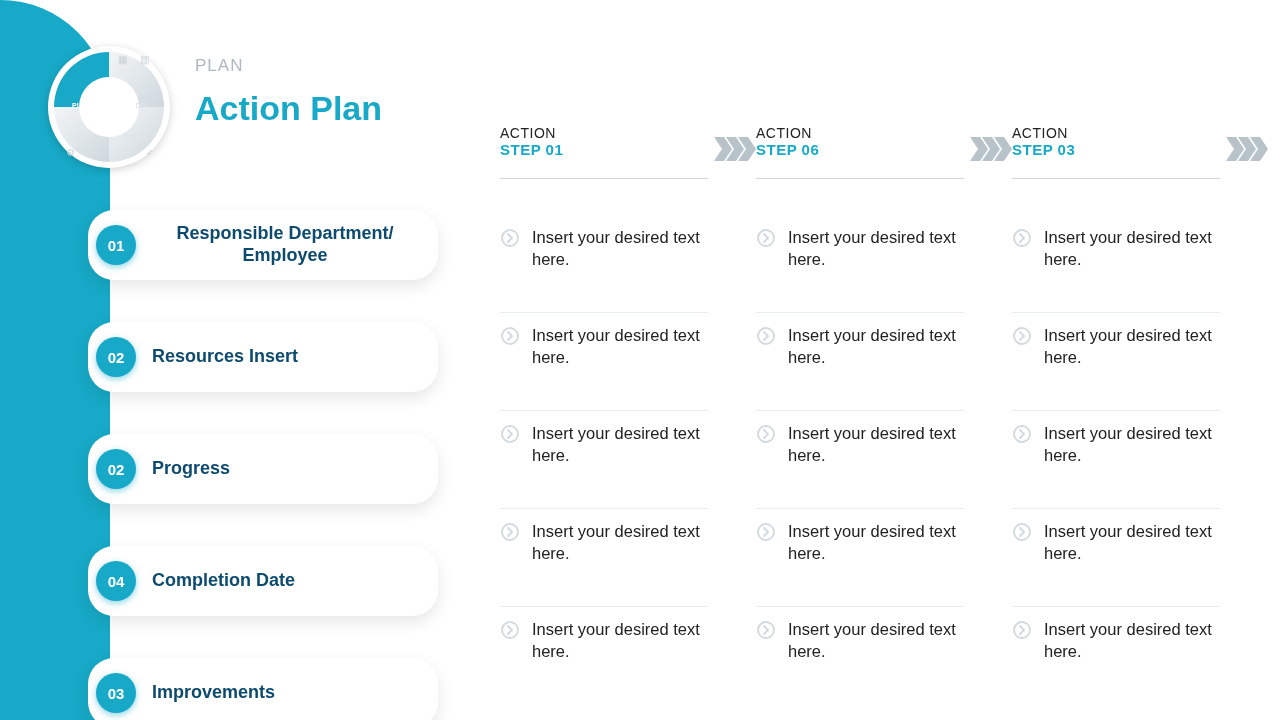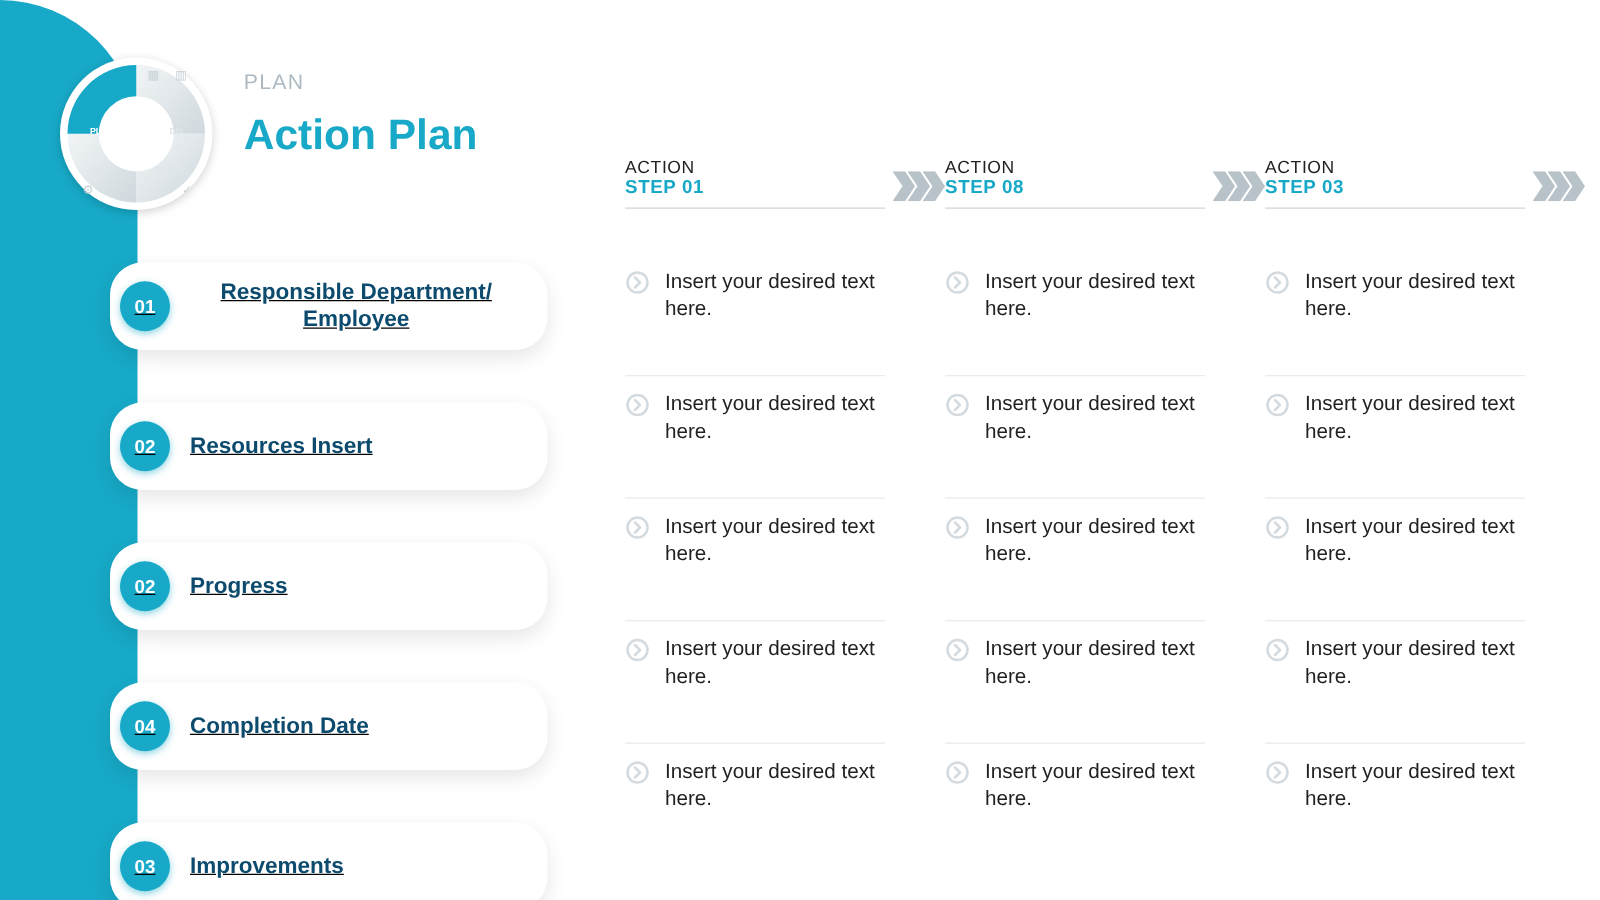--- a/index.html
+++ b/index.html
@@ -15,28 +15,28 @@
 
 
 .wheel { position: absolute; left: 44px; top: 42px; width: 130px; height: 130px; }
 .wheel-ring { position:absolute; left:4px; top:4px; width:122px; height:122px; border-radius:50%; background:#fff; box-shadow:0 2px 8px rgba(0,0,0,.18); }
 .wheel svg { position: absolute; left:0; top:0; }
 .wheel-labels span { position:absolute; font-size:7px; font-weight:700; color:#fff; text-align:center; }
 .wheel-icon { position:absolute; font-size:10px; color:#fff; }
 
 
 .rows { position: absolute; left: 88px; top: 210px; width: 350px; display: flex; flex-direction: column; gap: 42px; }
-.pill { background:#fff; border-radius: 26px; height: 70px; display:flex; align-items:center; gap:16px; padding: 8px 20px 8px 8px; box-shadow: 0 6px 16px rgba(0,0,0,.10); text-decoration: underline; }
+.pill { background:#fff; border-radius: 26px; height: 70px; display:flex; align-items:center; gap:16px; padding: 8px 20px 8px 8px; box-shadow: 0 6px 16px rgba(0,0,0,.10); }
 .pill .num { width:40px; height:40px; border-radius:50%; background:#17a9c7; color:#fff; font-weight:700; font-size:15px; display:flex; align-items:center; justify-content:center; flex-shrink:0; box-shadow: 0 2px 6px rgba(23,169,199,.5); }
 .pill .label { color:#0c4a6e; font-size:18px; font-weight:700; line-height:1.2;text-align:center; }
 
 
 .steps { position:absolute; left:500px; top:125px; width: 770px; display:flex; }
 .step-col { width: 256px; position:relative; }
-.step-head { padding-bottom: 8px; border-bottom: 1px solid #d0d6da; margin-right: 48px; }
+.step-head { padding-bottom: 20px; border-bottom: 1px solid #d0d6da; margin-right: 48px; }
 .step-head .a { font-size:14px; color:#222; font-weight:500; letter-spacing:.5px; }
 .step-head .s { font-size:15px; color:#17a9c7; font-weight:700; letter-spacing:.5px; }
 .chev { position:absolute; right: 0; top: 12px; }
 .chev svg path{ fill:#b7c2c9; }
 
 
 .cells { margin-top: 36px; display:flex; flex-direction:column;align-items:flex-end; }
 .cell { display:flex; gap:12px; padding: 11px 0 18px 0; border-bottom:1px solid #e7ecef; margin-right:48px; min-height: 98px; }
 .cell:last-child { border-bottom:none; }
 .cell .ic { width:20px; flex-shrink:0; padding-top:2px;}
@@ -152,21 +152,21 @@
               <path d="M8 6 L12 10 L8 14"></path>
             </svg></div>
           <div class="tx">Insert your desired text here.</div>
         </div>
     </div>
   </div>
 
   <div class="step-col">
     <div class="step-head">
       <div class="a">ACTION</div>
-      <div class="s">STEP 08</div>
+      <div class="s">STEP 06</div>
     </div>
     <div class="chev"><svg width="42" height="24" viewBox="0 0 42 24">
           <path d="M0 0 L10 0 L18 12 L10 24 L0 24 L8 12 Z"></path>
           <path d="M12 0 L22 0 L30 12 L22 24 L12 24 L20 12 Z"></path>
           <path d="M24 0 L34 0 L42 12 L34 24 L24 24 L32 12 Z"></path>
         </svg></div>
     <div class="cells">
       <div class="cell">
           <div class="ic"><svg width="20" height="20" viewBox="0 0 20 20">
               <circle cx="10" cy="10" r="8"></circle>

